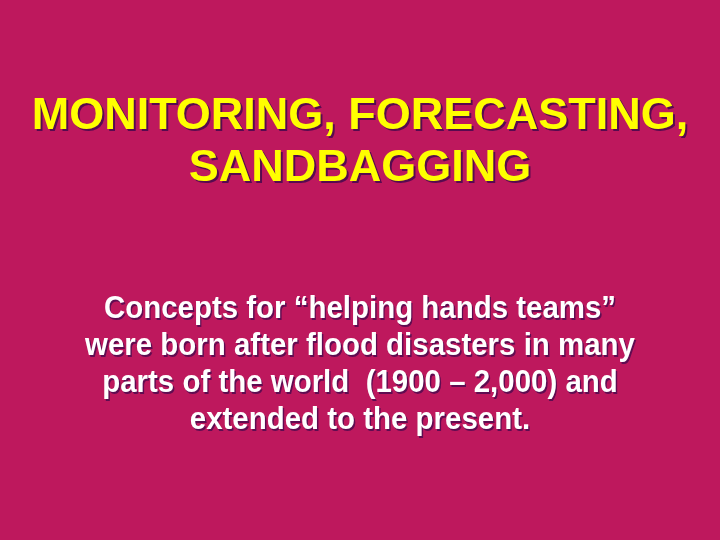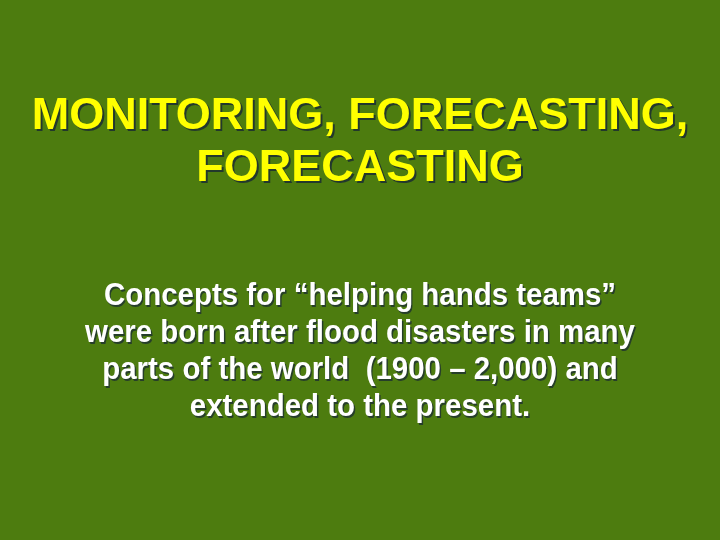--- a/index.html
+++ b/index.html
@@ -6,21 +6,21 @@
   html, body {
     margin: 0;
     padding: 0;
     background: #0000ff;
   }
 
   #slide {
     position: relative;
     width: 720px;
     height: 540px;
-    background: #4d7c0f;
+    background: #be185d;
     overflow: hidden;
     font-family: "Liberation Sans", "DejaVu Sans", sans-serif;
     -webkit-font-smoothing: antialiased;
   }
 
   
   #title-block {
     position: absolute;
     left: 0;
     right: 0;
@@ -37,21 +37,21 @@
     letter-spacing: 0px;
     white-space: pre;
     text-shadow: 2px 2px 0 rgba(0, 0, 70, 0.55);
   }
 
   
   #body-block {
     position: absolute;
     left: 0;
     right: 0;
-    top: 276px;
+    top: 289px;
     text-align: center;
   }
 
   .body-line {
     display: block;
     color: #ffffff;
     font-weight: bold;
     font-size: 31px;
     line-height: 37px;
     letter-spacing: 0px;
@@ -60,21 +60,21 @@
     text-shadow: 1.5px 1.5px 0 rgba(0, 0, 70, 0.5);
   }
 </style>
 </head>
 <body>
 
 <div id="slide">
 
   <div id="title-block">
     <span class="title-line">MONITORING, FORECASTING,</span>
-    <span class="title-line">FORECASTING</span>
+    <span class="title-line">SANDBAGGING</span>
   </div>
 
   <div id="body-block">
     <span class="body-line">Concepts for “helping hands teams”</span>
     <span class="body-line">were born after flood disasters in many</span>
     <span class="body-line">parts of the world  (1900 – 2,000) and</span>
     <span class="body-line">extended to the present.</span>
   </div>
 
 </div>

